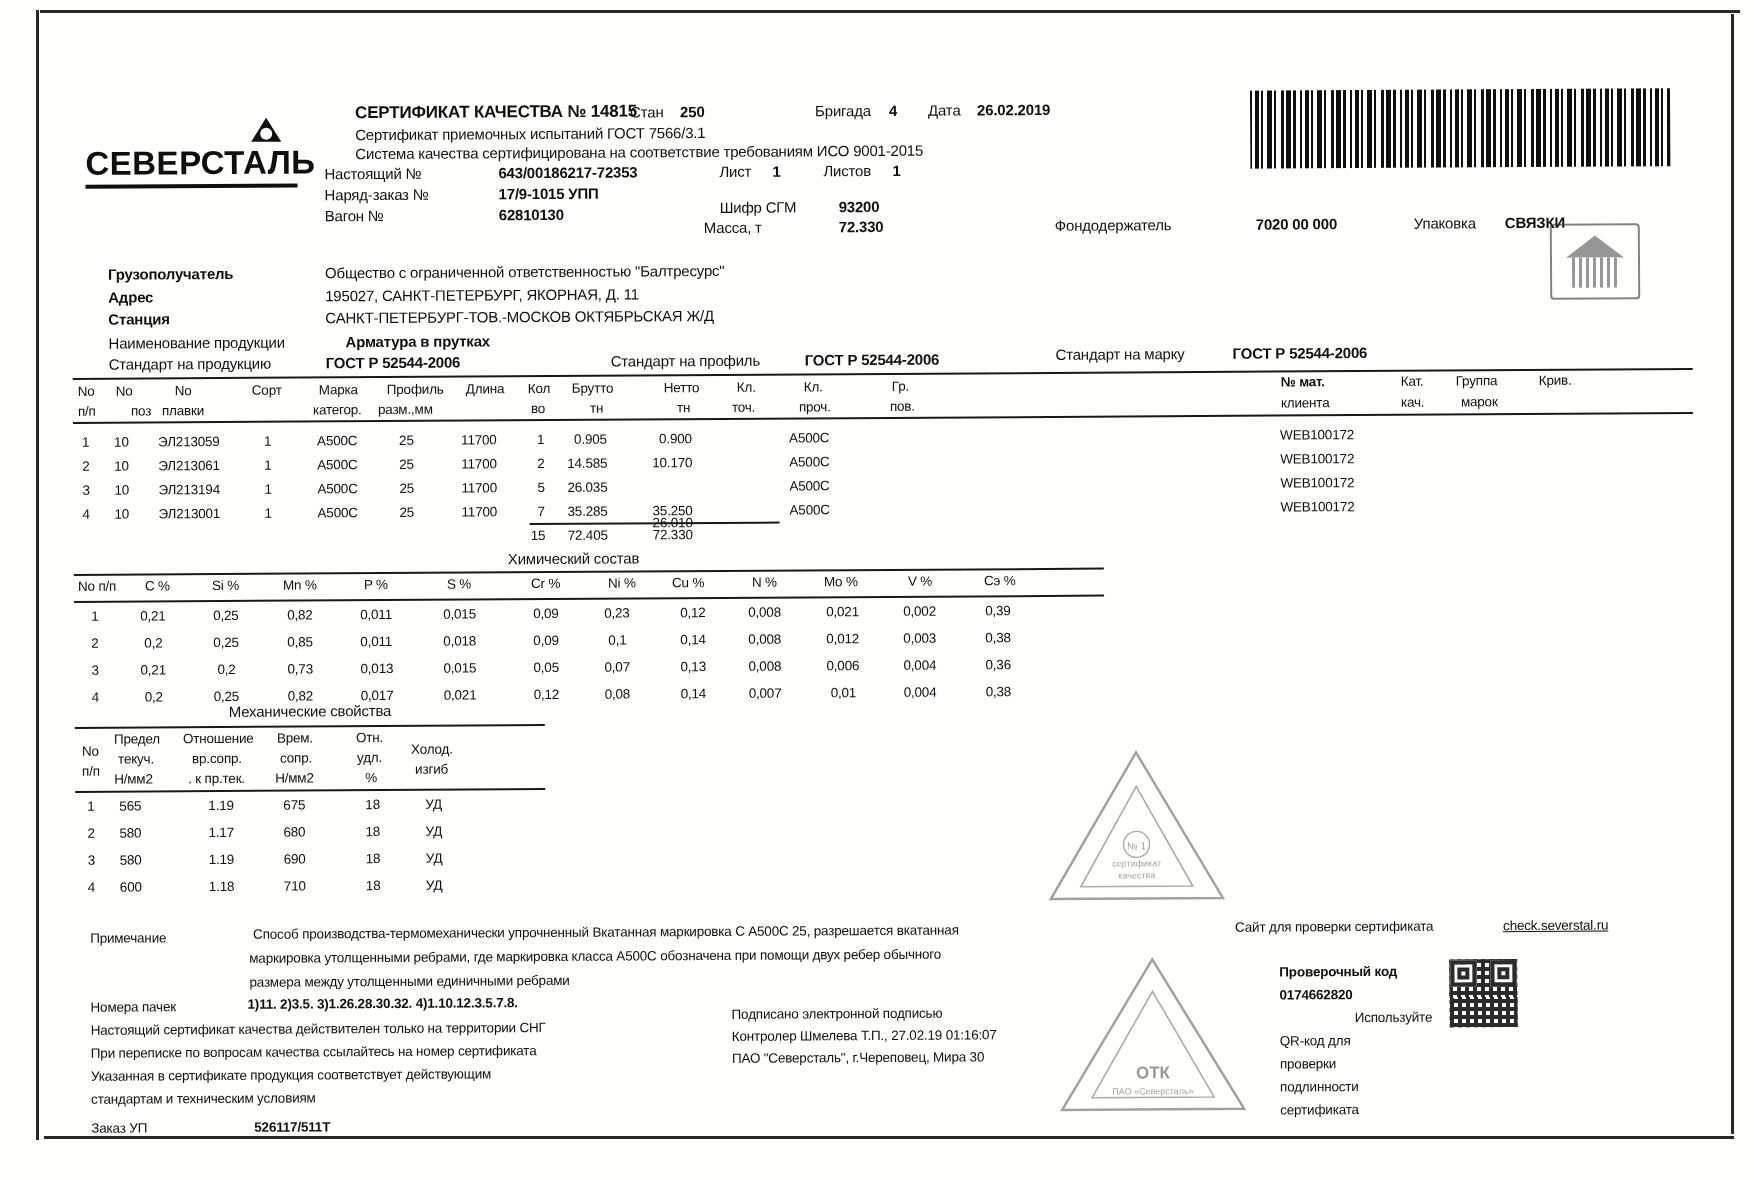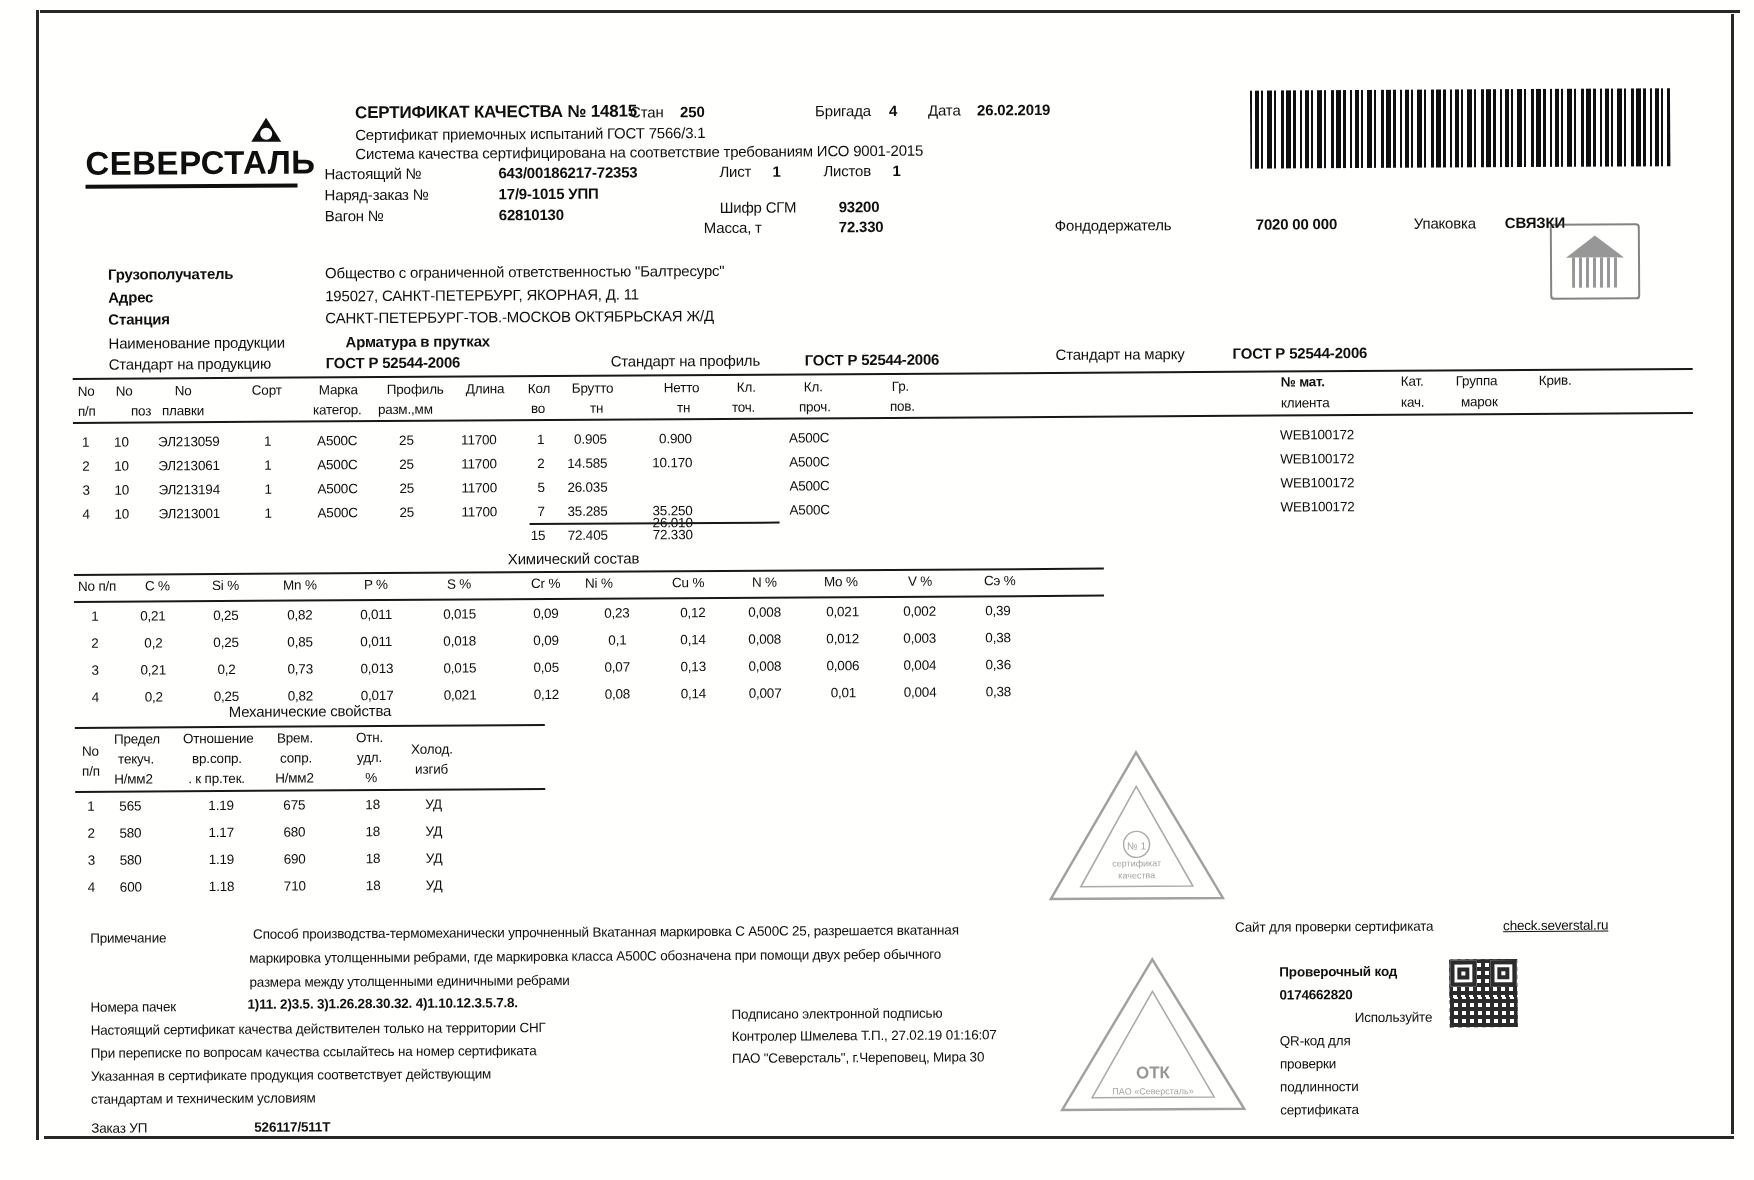--- a/index.html
+++ b/index.html
@@ -318,21 +318,21 @@
     <div class="rule" style="left:74px; top:569px; width:1030px;"></div>
     <div class="rule" style="left:74px; top:596px; width:1030px;"></div>
 
     <div class="t sm" style="left:78px; top:575px;">No п/п</div>
     <div class="t sm" style="left:145px; top:575px;">C %</div>
     <div class="t sm" style="left:212px; top:575px;">Si %</div>
     <div class="t sm" style="left:283px; top:575px;">Mn %</div>
     <div class="t sm" style="left:364px; top:575px;">P %</div>
     <div class="t sm" style="left:447px; top:575px;">S %</div>
     <div class="t sm" style="left:531px; top:575px;">Cr %</div>
-    <div class="t sm" style="left:585px; top:575px;">Ni %</div>
+    <div class="t sm" style="left:608px; top:575px;">Ni %</div>
     <div class="t sm" style="left:672px; top:575px;">Cu %</div>
     <div class="t sm" style="left:752px; top:575px;">N %</div>
     <div class="t sm" style="left:824px; top:575px;">Mo %</div>
     <div class="t sm" style="left:908px; top:575px;">V %</div>
     <div class="t sm" style="left:984px; top:575px;">Сэ %</div>
 
     <div class="t sm" style="left:91px; top:605px;">1</div>
     <div class="t sm" style="left:140px; top:605px;">0,21</div>
     <div class="t sm" style="left:213px; top:605px;">0,25</div>
     <div class="t sm" style="left:287px; top:605px;">0,82</div>

